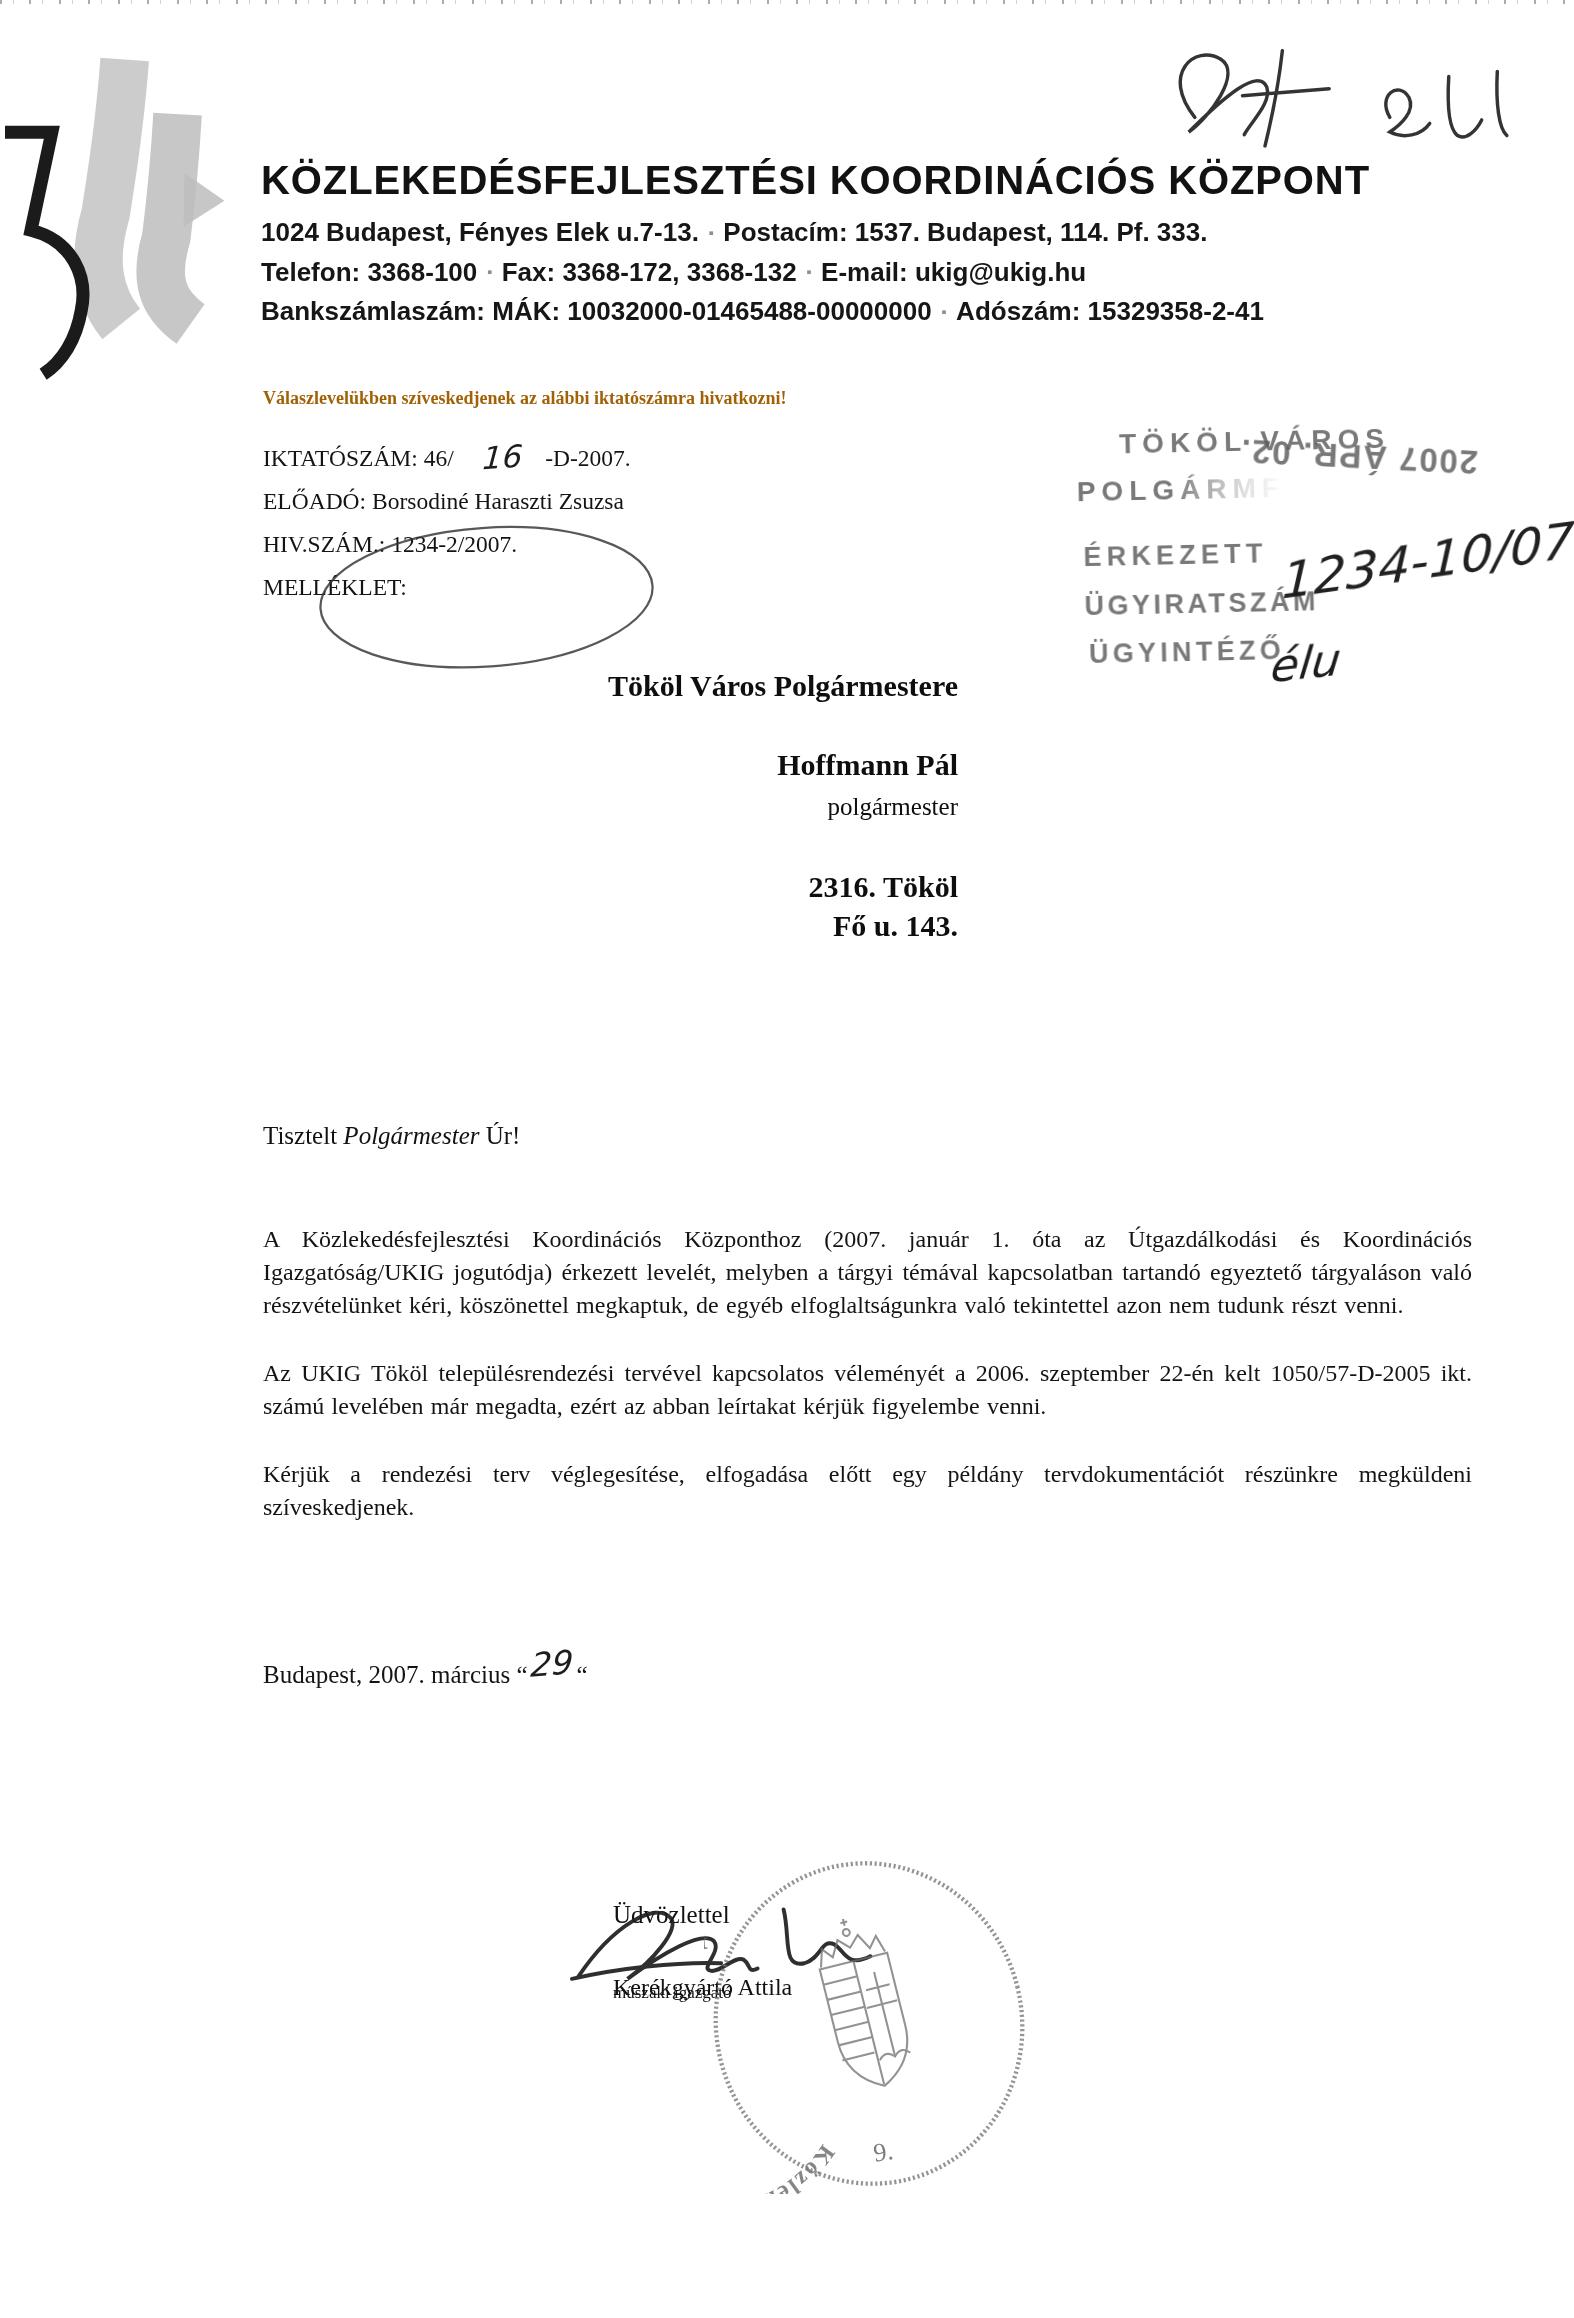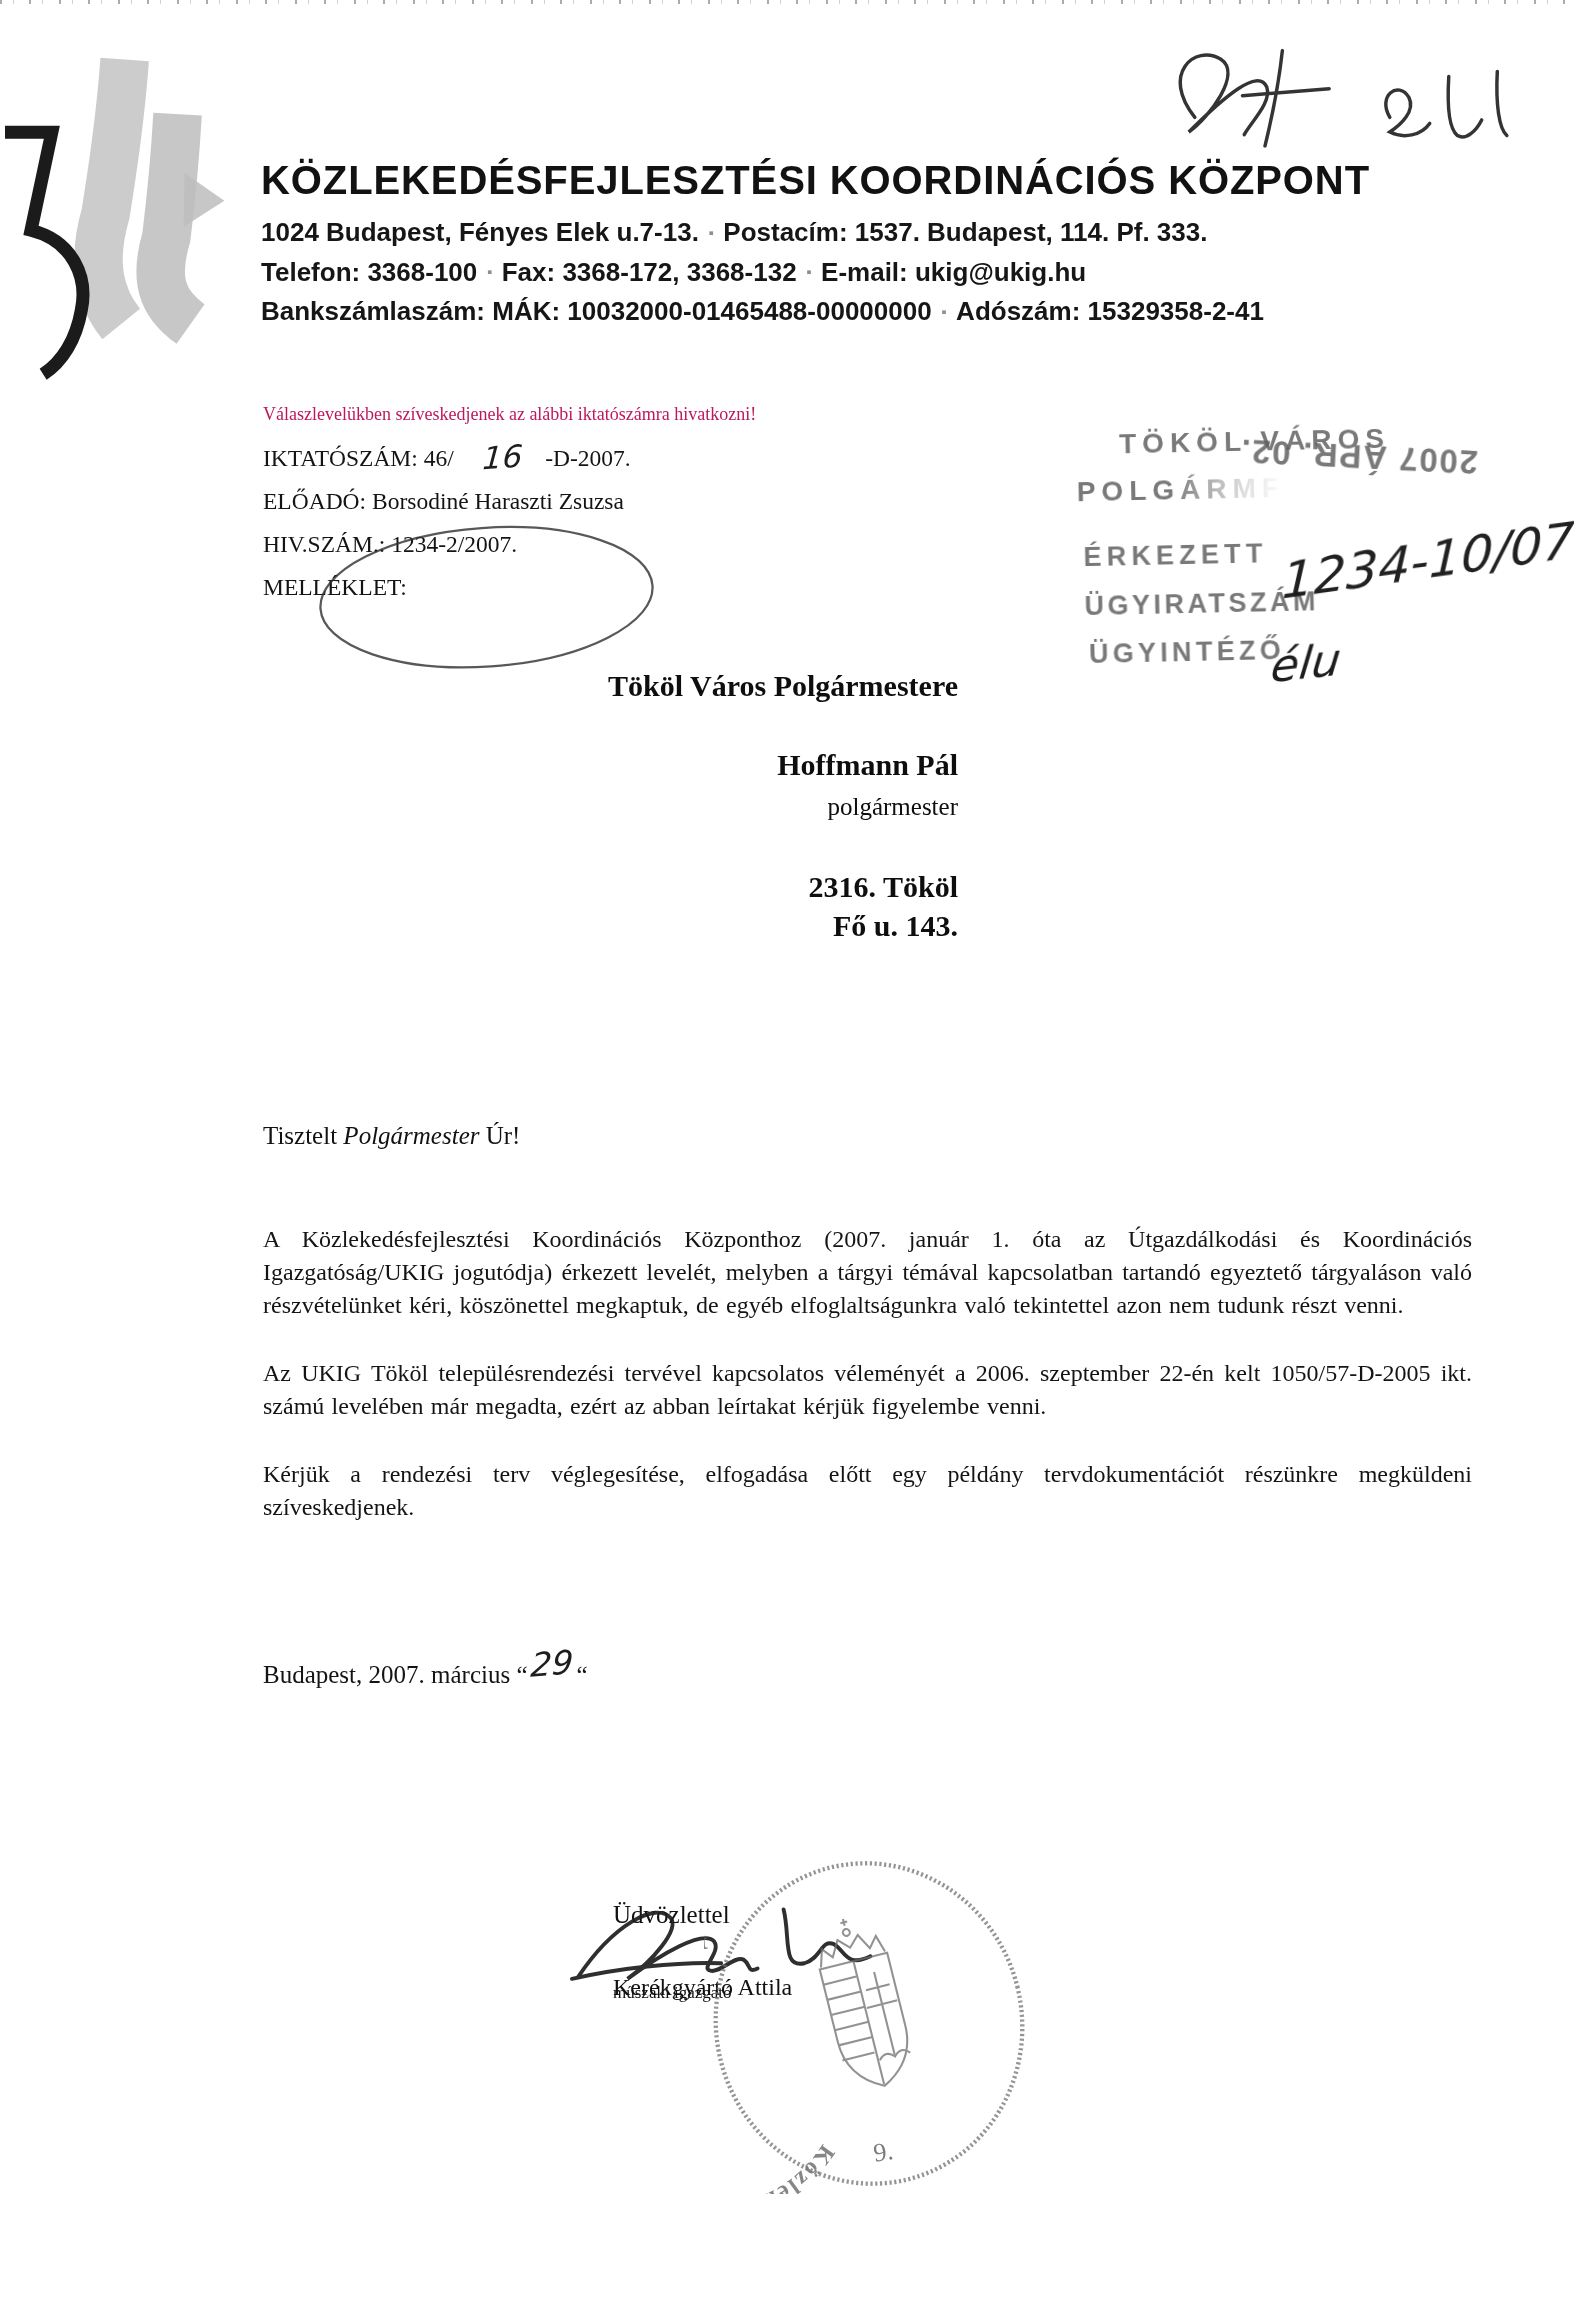--- a/index.html
+++ b/index.html
@@ -23,21 +23,21 @@
   svg{display:block;}
   .abs{position:absolute;text-align:right;}
 
   
   .letterhead{position:absolute;left:261px;top:158px;width:1234px;font-family:"Liberation Sans",sans-serif;}
   .lh-title{font-size:40px;font-weight:700;letter-spacing:0.9px;line-height:45px;margin-bottom:10.4px;white-space:nowrap;color:#121212;}
   .lh-line{font-size:26px;font-weight:700;line-height:39px;white-space:nowrap;color:#161616;}
   .bullet{color:#8f8f8f;font-size:14.8px;vertical-align:3.5px;margin:0 9.6px;}
 
   
-  .ref-note{position:absolute;left:263px;top:404px;font-size:18px;color:#be185d;}
+  .ref-note{position:absolute;left:263px;top:388px;font-size:18px;color:#a16207;font-weight:bold;}
   .ref-list{position:absolute;left:263px;top:436px;font-size:23.5px;line-height:43px;color:#141414;}
   .hand{font-family:"DejaVu Sans",sans-serif;font-style:italic;color:#1d1d1d;display:inline-block;}
   .hand-16{font-size:31px;transform:skewX(-8deg) rotate(-4deg);margin:0 22.6px 0 29.5px;vertical-align:-1.7px;}
 
   
   .rstamp{position:absolute;left:1077px;top:419px;width:504px;height:321px;transform:rotate(-1.2deg);
           font-family:"Liberation Sans",sans-serif;filter:blur(0.3px);}
   .rstamp .sline{position:absolute;font-weight:700;color:#5c5c5c;white-space:nowrap;opacity:.82;}
   .rs-l1{left:45px;top:5.2px;font-size:28px;letter-spacing:6px;}
   .rs-l2{left:1.7px;top:52px;font-size:28px;letter-spacing:6px;

